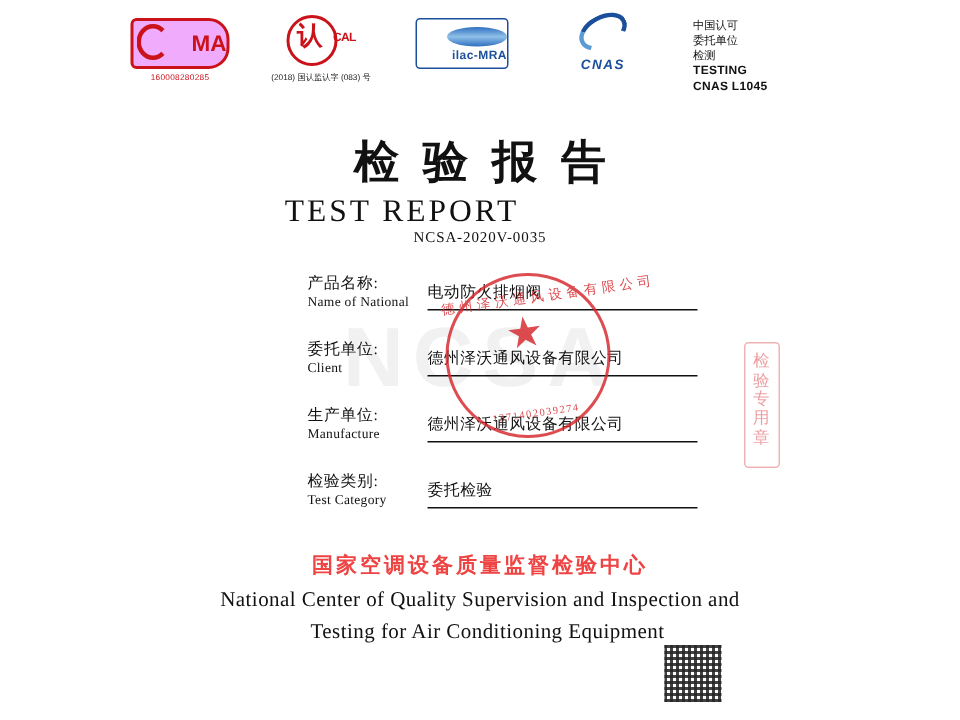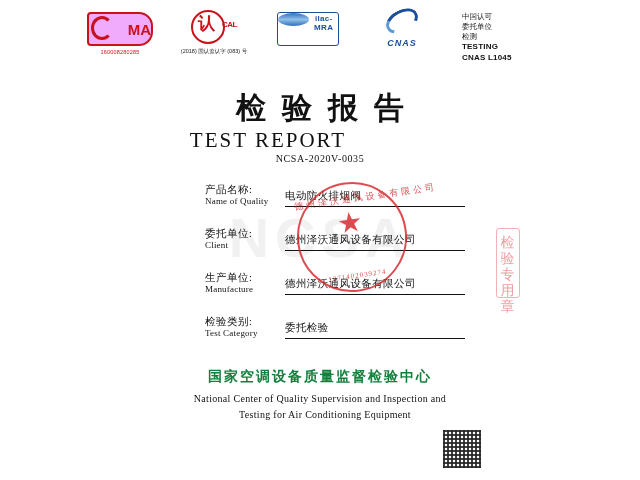--- a/index.html
+++ b/index.html
@@ -122,21 +122,22 @@
 
   
   .ilac-badge {
     width: 60px;
     height: 32px;
     margin: 4px auto 0;
     border: 1.5px solid #1b4f9c;
     border-radius: 3px;
     background: #fff;
     display: flex;
-    align-items: flex-start;
+    flex-direction: column;
+    align-items: flex-end;
     justify-content: center;
     overflow: hidden;
   }
   .ilac-sphere {
     width: 40px;
     height: 13px;
     border-radius: 50%;
     background: linear-gradient(180deg, #2f6fc0 0%, #8fc0e8 50%, #2f6fc0 100%);
     position: relative;
   }
@@ -284,25 +285,25 @@
     position: absolute;
     left: 0;
     top: 368px;
     width: 640px;
     text-align: center;
   }
   .footer .org-cn {
     font-size: 14px;
     font-weight: bold;
     letter-spacing: 2px;
-    color: #15803d;
+    color: #ef4444;
   }
   .footer .org-en1,
   .footer .org-en2 {
-    font-size: 10px;
+    font-size: 14px;
     letter-spacing: 0.3px;
     color: #111;
     margin-top: 7px;
   }
   .footer .org-en2 { margin-top: 5px; padding-left: 10px; }
 
   
   .qr {
     position: absolute;
     left: 443px;
@@ -380,25 +381,25 @@
     font-weight: bold;
     color: rgba(150,150,150,0.13);
     letter-spacing: 6px;
     pointer-events: none;
   }
   .side-seal {
     position: absolute;
     left: 496px;
     top: 228px;
     width: 24px;
-    height: 70px;
+    height: 84px;
     border: 1.5px solid rgba(213,38,44,0.35);
     border-radius: 3px;
     color: rgba(213,38,44,0.45);
-    font-size: 14px;
+    font-size: 11px;
     line-height: 1.15;
     text-align: center;
     padding-top: 6px;
     box-sizing: border-box;
     letter-spacing: 1px;
   }
 </style>
 </head>
 <body>
 
@@ -450,21 +451,21 @@
 
   <div class="title-cn">检验报告</div>
   <div class="title-en">TEST REPORT</div>
   <div class="report-no">NCSA-2020V-0035</div>
 
   <div class="fields">
 
     <div class="field-row">
       <div class="field-label">
         <span class="cn">产品名称:</span>
-        <span class="en">Name of Quality</span>
+        <span class="en">Name of National</span>
       </div>
       <div class="field-value">电动防火排烟阀</div>
     </div>
 
     <div class="field-row">
       <div class="field-label">
         <span class="cn">委托单位:</span>
         <span class="en">Client</span>
       </div>
       <div class="field-value">德州泽沃通风设备有限公司</div>

